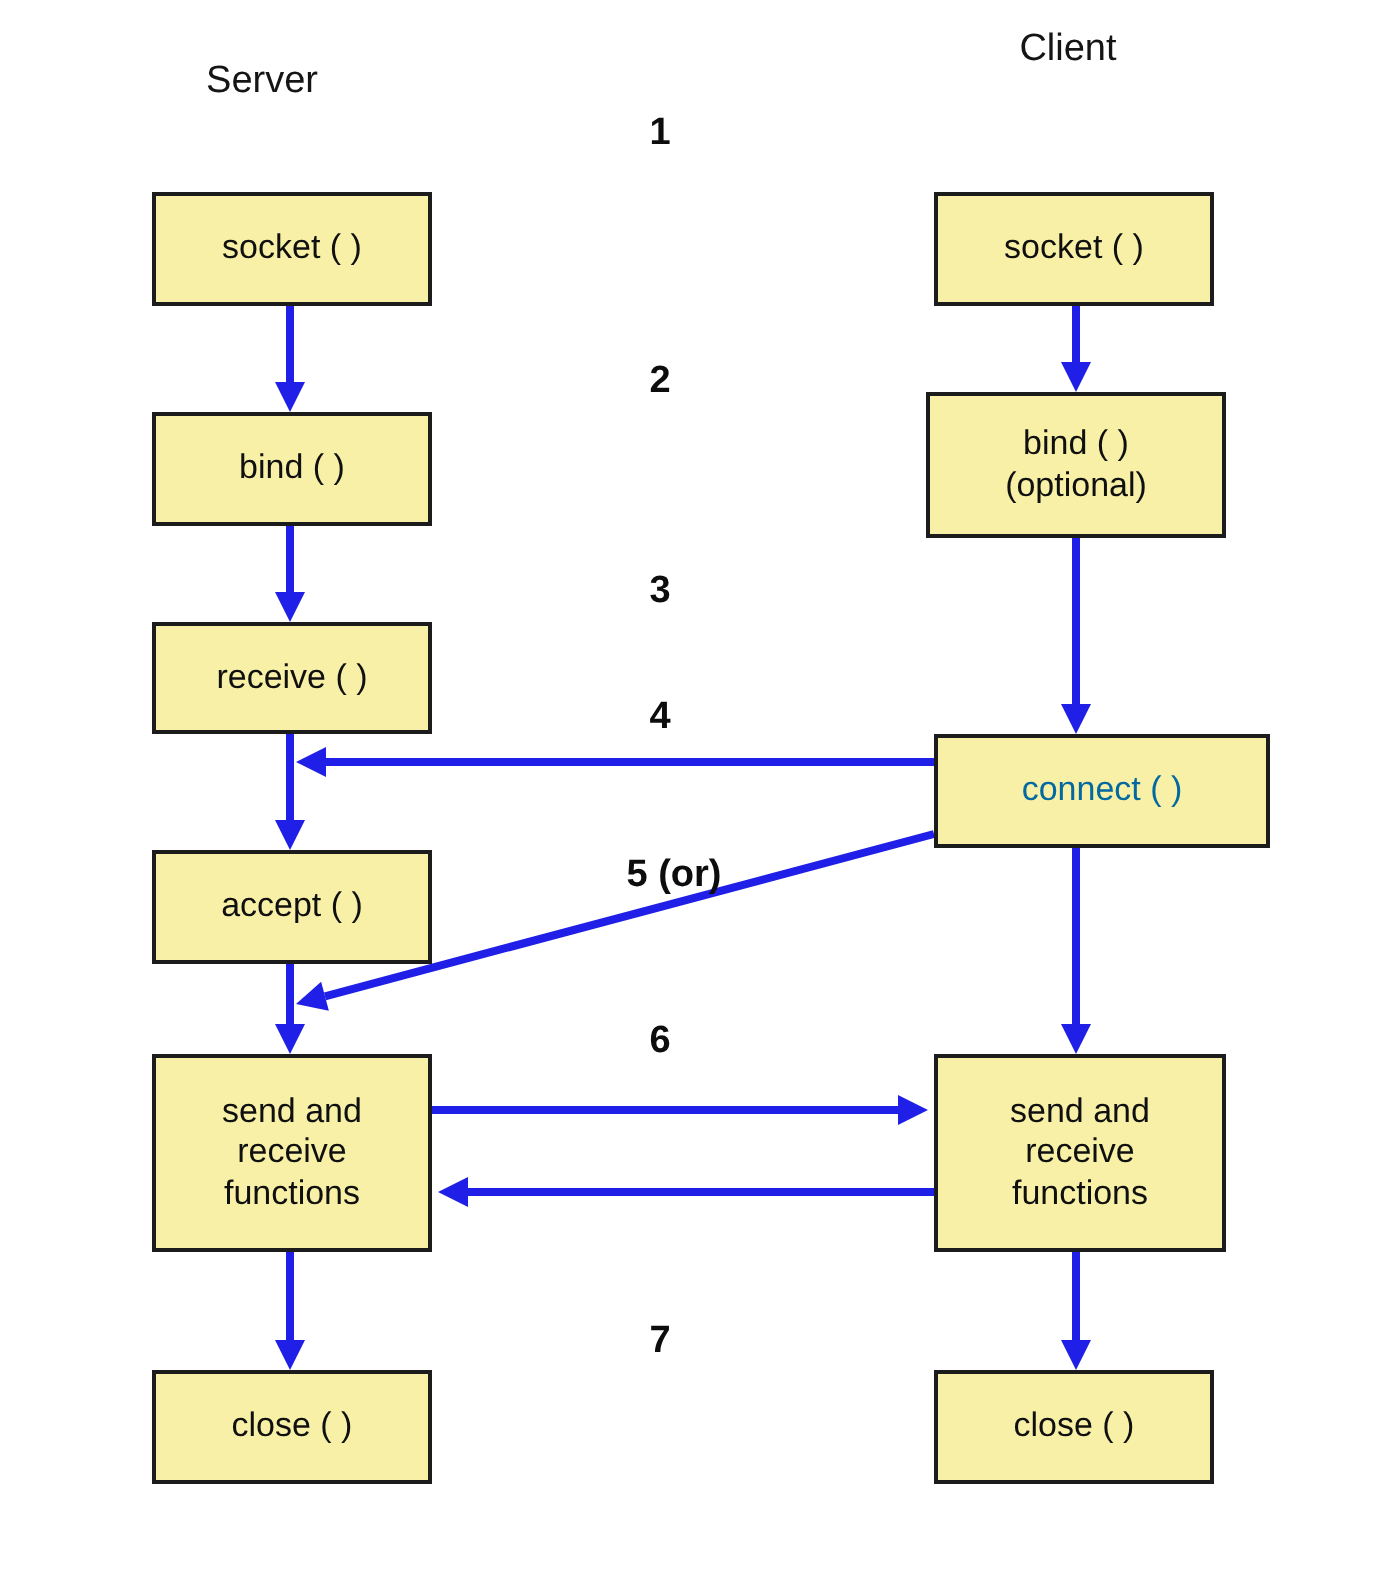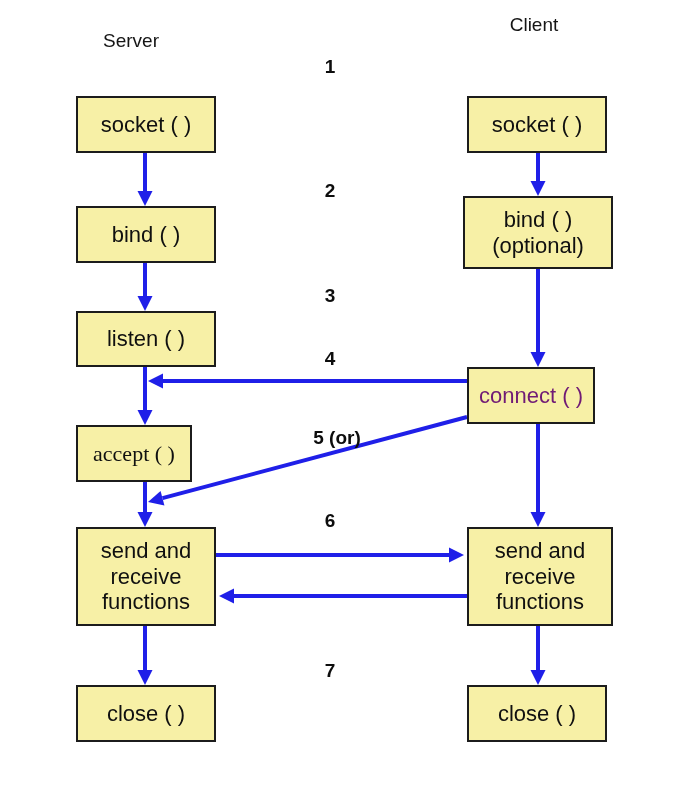--- a/index.html
+++ b/index.html
@@ -28,21 +28,21 @@
   .node-box {
     position: absolute;
     box-sizing: border-box;
     background: #f7f0a6;
     border: 2px solid #1c1c1c;
     display: flex;
     align-items: center;
     justify-content: center;
     text-align: center;
     font-family: "Liberation Sans", sans-serif;
-    font-size: 22px;
+    font-size: 17px;
     color: #101010;
     line-height: 1.18;
     z-index: 3;
     white-space: pre-line;
   }
   .col-header {
     position: absolute;
     font-family: "Liberation Sans", sans-serif;
     font-size: 19px;
     color: #151515;
@@ -116,30 +116,30 @@
       </g>
       <g>
         <line x1="467" y1="596" x2="234" y2="596" stroke="#1f1fe8" stroke-width="4"></line>
         <polygon points="219,596 234,588.5 234,603.5" fill="#1f1fe8"></polygon>
       </g>
     </svg>
 
   <div id="node-layer">
       <div class="node-box" style="left: 76px; top: 96px; width: 140px; height: 57px; background: rgb(247, 240, 166); border-color: rgb(28, 28, 28); color: rgb(16, 16, 16);">socket ( )</div>
       <div class="node-box" style="left: 76px; top: 206px; width: 140px; height: 57px; background: rgb(247, 240, 166); border-color: rgb(28, 28, 28); color: rgb(16, 16, 16);">bind ( )</div>
-      <div class="node-box" style="left: 76px; top: 311px; width: 140px; height: 56px; background: rgb(247, 240, 166); border-color: rgb(28, 28, 28); color: rgb(16, 16, 16);">listen ( )</div>
-      <div class="node-box" style="left: 76px; top: 425px; width: 116px; height: 57px; background: rgb(247, 240, 166); border-color: rgb(28, 28, 28); color: rgb(16, 16, 16); font-family: Liberation Serif, serif;">accept ( )</div>
+      <div class="node-box" style="left: 76px; top: 311px; width: 140px; height: 56px; background: rgb(247, 240, 166); border-color: rgb(28, 28, 28); color: rgb(16, 16, 16);">receive ( )</div>
+      <div class="node-box" style="left: 76px; top: 425px; width: 140px; height: 57px; background: rgb(247, 240, 166); border-color: rgb(28, 28, 28); color: rgb(16, 16, 16);">accept ( )</div>
       <div class="node-box" style="left: 76px; top: 527px; width: 140px; height: 99px; background: rgb(247, 240, 166); border-color: rgb(28, 28, 28); color: rgb(16, 16, 16);">send and
 receive
 functions</div>
       <div class="node-box" style="left: 76px; top: 685px; width: 140px; height: 57px; background: rgb(247, 240, 166); border-color: rgb(28, 28, 28); color: rgb(16, 16, 16);">close ( )</div>
       <div class="node-box" style="left: 467px; top: 96px; width: 140px; height: 57px; background: rgb(247, 240, 166); border-color: rgb(28, 28, 28); color: rgb(16, 16, 16);">socket ( )</div>
       <div class="node-box" style="left: 463px; top: 196px; width: 150px; height: 73px; background: rgb(247, 240, 166); border-color: rgb(28, 28, 28); color: rgb(16, 16, 16);">bind ( )
 (optional)</div>
-      <div class="node-box" style="left: 467px; top: 367px; width: 128px; height: 57px; background: rgb(247, 240, 166); border-color: rgb(28, 28, 28); color: #701a75;">connect ( )</div>
+      <div class="node-box" style="left: 467px; top: 367px; width: 168px; height: 57px; background: rgb(247, 240, 166); border-color: rgb(28, 28, 28); color: #0369a1;">connect ( )</div>
       <div class="node-box" style="left: 467px; top: 527px; width: 146px; height: 99px; background: rgb(247, 240, 166); border-color: rgb(28, 28, 28); color: rgb(16, 16, 16);">send and
 receive
 functions</div>
       <div class="node-box" style="left: 467px; top: 685px; width: 140px; height: 57px; background: rgb(247, 240, 166); border-color: rgb(28, 28, 28); color: rgb(16, 16, 16);">close ( )</div>
     </div>
   <div id="label-layer">
       <div class="col-header" style="left: 61px; top: 30px; width: 140px;">Server</div>
       <div class="col-header" style="left: 464px; top: 14px; width: 140px;">Client</div>
       <div class="step-label" style="left: 270px; top: 56px; width: 120px;">1</div>
       <div class="step-label" style="left: 270px; top: 180px; width: 120px;">2</div>

